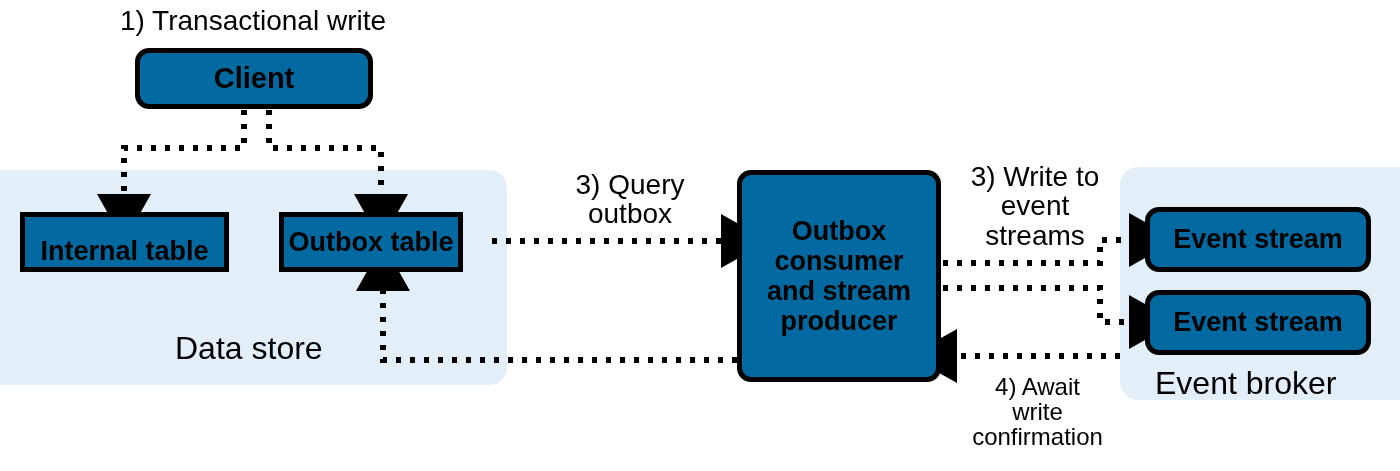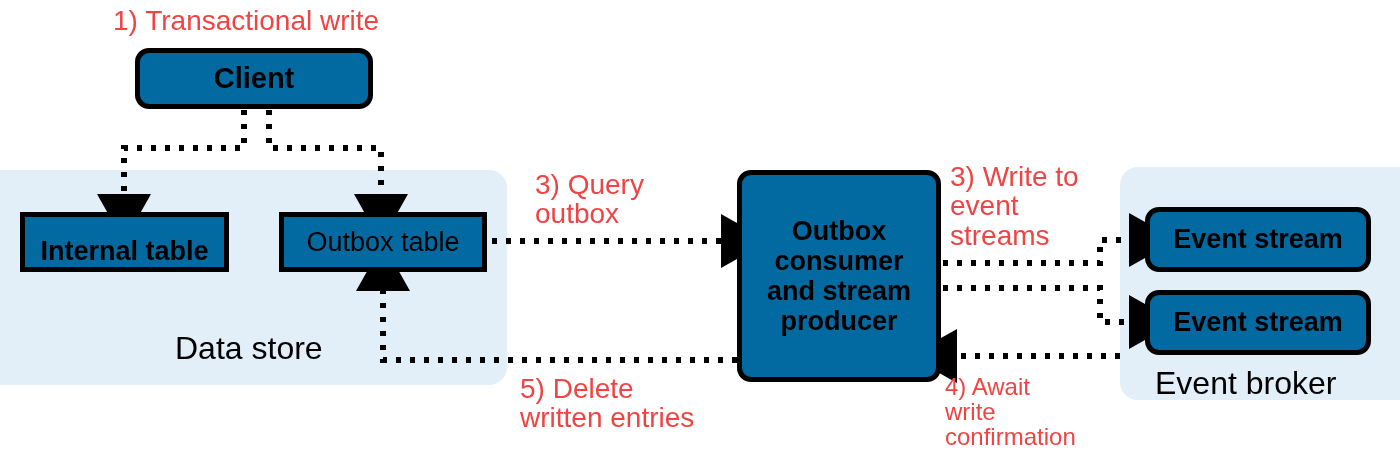--- a/index.html
+++ b/index.html
@@ -51,22 +51,22 @@
     text-align: center;
     color: #000;
     z-index: 4;
   }
   .node.rounded  { border-radius: 14px; }
   .node.sharp    { border-radius: 0; }
 
   
   .steplabel {
     position: absolute;
-    text-align: left;
-    color: #ef4444;
+    text-align: center;
+    color: #000000;
     line-height: 1.05;
     white-space: pre-line;
     z-index: 5;
   }
 </style>
 </head>
 <body>
 
 <div id="canvas">
 
@@ -105,21 +105,21 @@
   </svg>
 
   <div class="node rounded" style="left:135px; top:48px; width:238px; height:61px; font-size:29px; font-weight:bold;">
     <span>Client</span>
   </div>
 
   <div class="node sharp" style="left:20px; top:212px; width:209px; height:60px; font-size:27px; font-weight:bold;align-items:flex-end;">
     <span>Internal table</span>
   </div>
 
-  <div class="node sharp" style="left:279px; top:212px; width:208px; height:60px; font-size:27px; font-weight:normal;align-items:center;">
+  <div class="node sharp" style="left:279px; top:212px; width:184px; height:60px; font-size:27px; font-weight:bold;align-items:center;">
     <span>Outbox table</span>
   </div>
 
   <div class="node rounded" style="left:737px; top:170px; width:204px; height:212px; font-size:27px; font-weight:bold; line-height:1.12; padding:0 10px;">
     <span>Outbox consumer and stream producer</span>
   </div>
 
   <div class="node rounded" style="left:1145px; top:207px; width:226px; height:65px; font-size:27px; font-weight:bold;">
     <span>Event stream</span>
   </div>
@@ -137,16 +137,14 @@
 outbox</div>
 
   <div class="steplabel" style="left:950px; top:162px; width:170px; font-size:28px;">3) Write to
 event
 streams</div>
 
   <div class="steplabel" style="left:945px; top:374px; width:185px; font-size:24px;">4) Await
 write
 confirmation</div>
 
-  <div class="steplabel" style="left:520px; top:374px; width:220px; font-size:28px;">5) Delete
-written entries</div>
 
 </div>
 
 </body></html>

